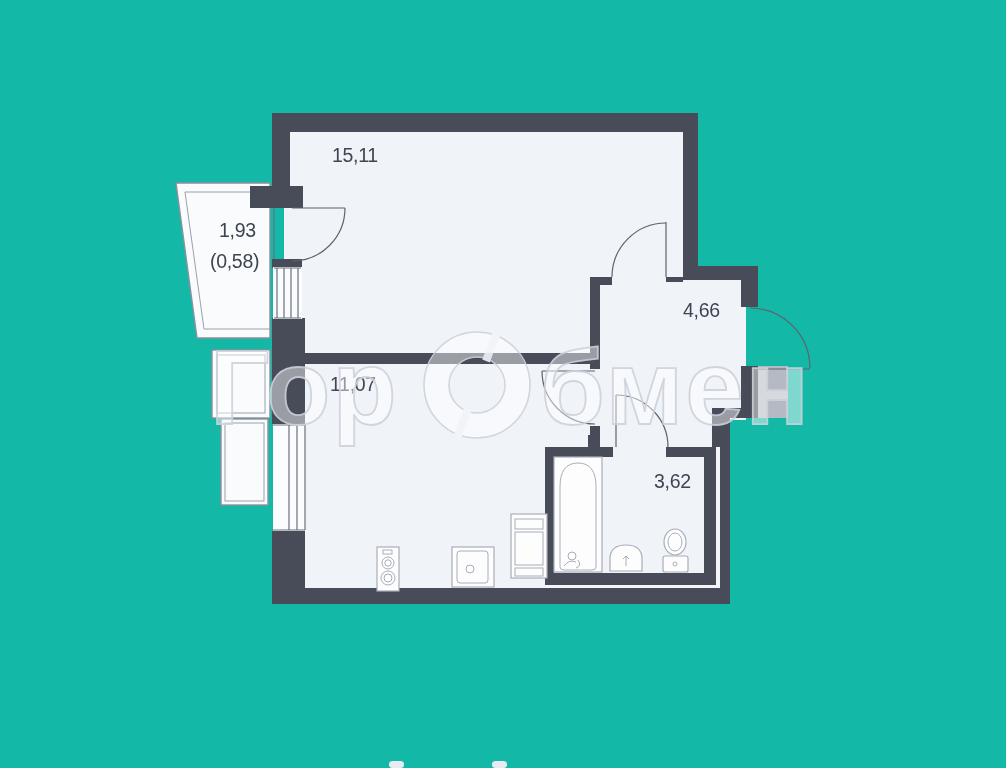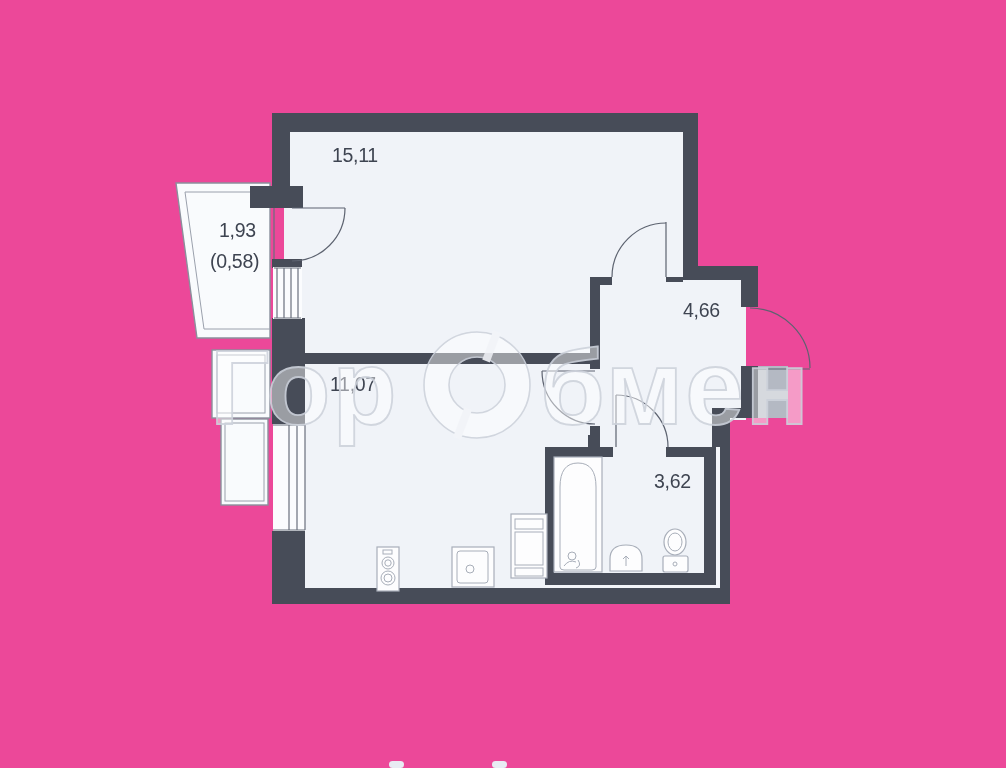--- a/index.html
+++ b/index.html
@@ -1,20 +1,20 @@
 <!DOCTYPE html>
 <html><head>
 <meta charset="utf-8">
 <style>
   html,body { margin:0; padding:0; }
   body { background:#f3f5f9; font-family:"Liberation Sans", sans-serif; }
   .canvas {
     position:relative;
     width:1006px; height:768px;
-    background:#ec4899;
+    background:#14b8a6;
     overflow:hidden;
   }
   svg { position:absolute; left:0; top:0; }
   .room-fill   { fill:#f0f3f8; }
   .wall        { fill:#474c58; }
   .wall-adj    { fill:#b4b9c3; }
   .gapline     { fill:#f3f5f9; }
   .doorline    { stroke:#5d6370; stroke-width:1.2; fill:none; }
   .winline     { stroke:#6a707d; stroke-width:1.2; fill:none; }
   .winfill     { fill:#fbfcfe; }

